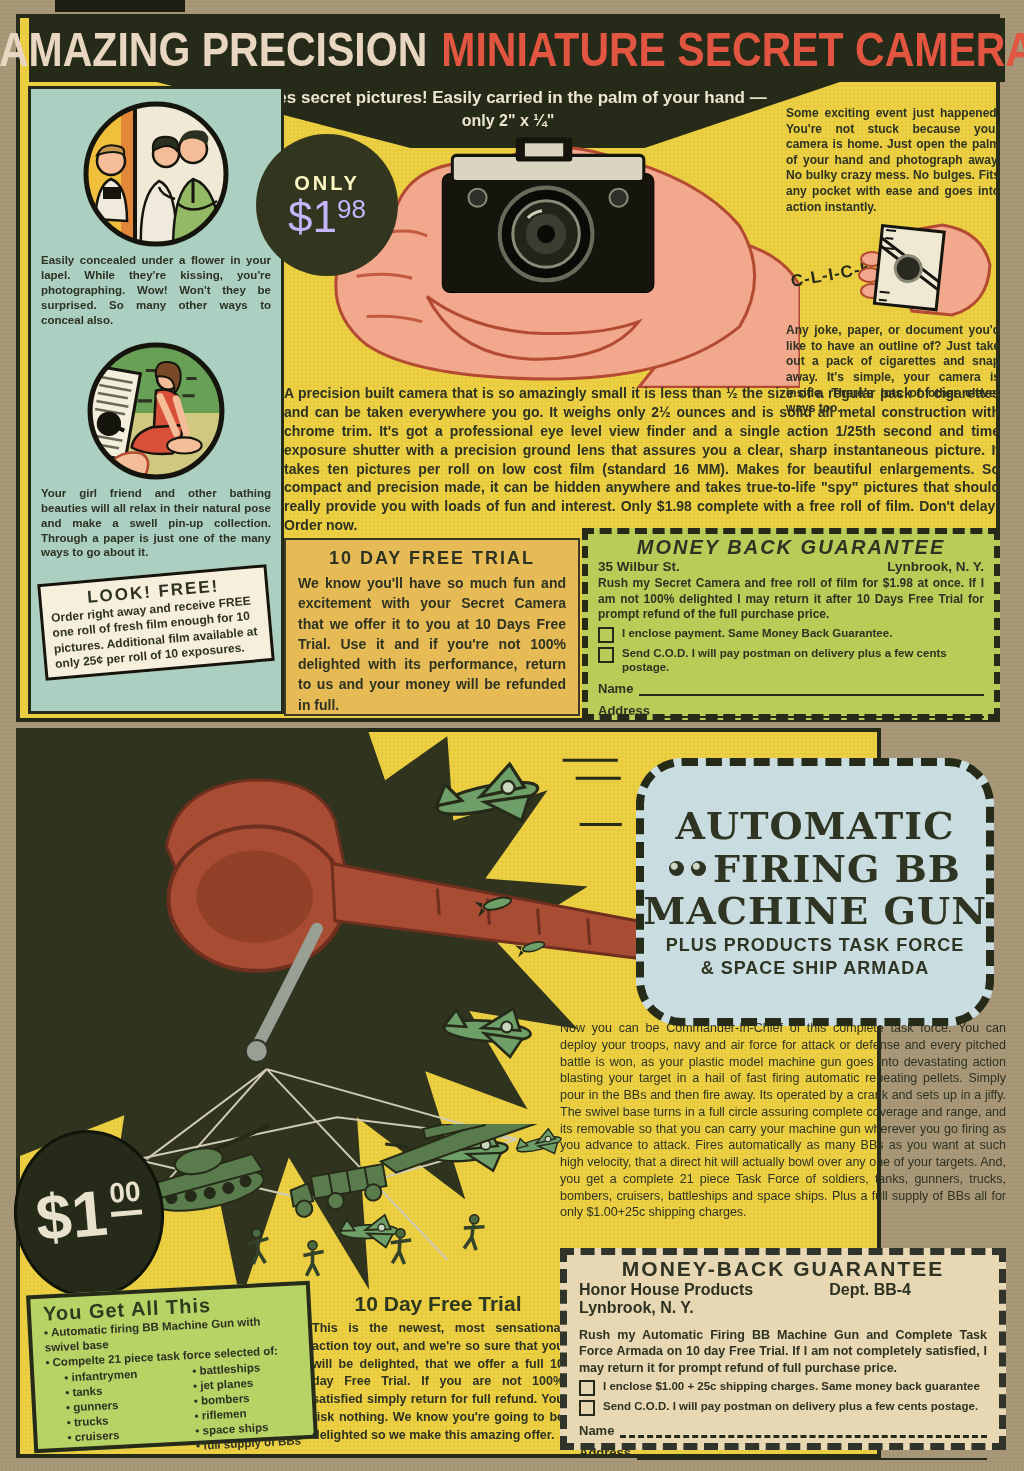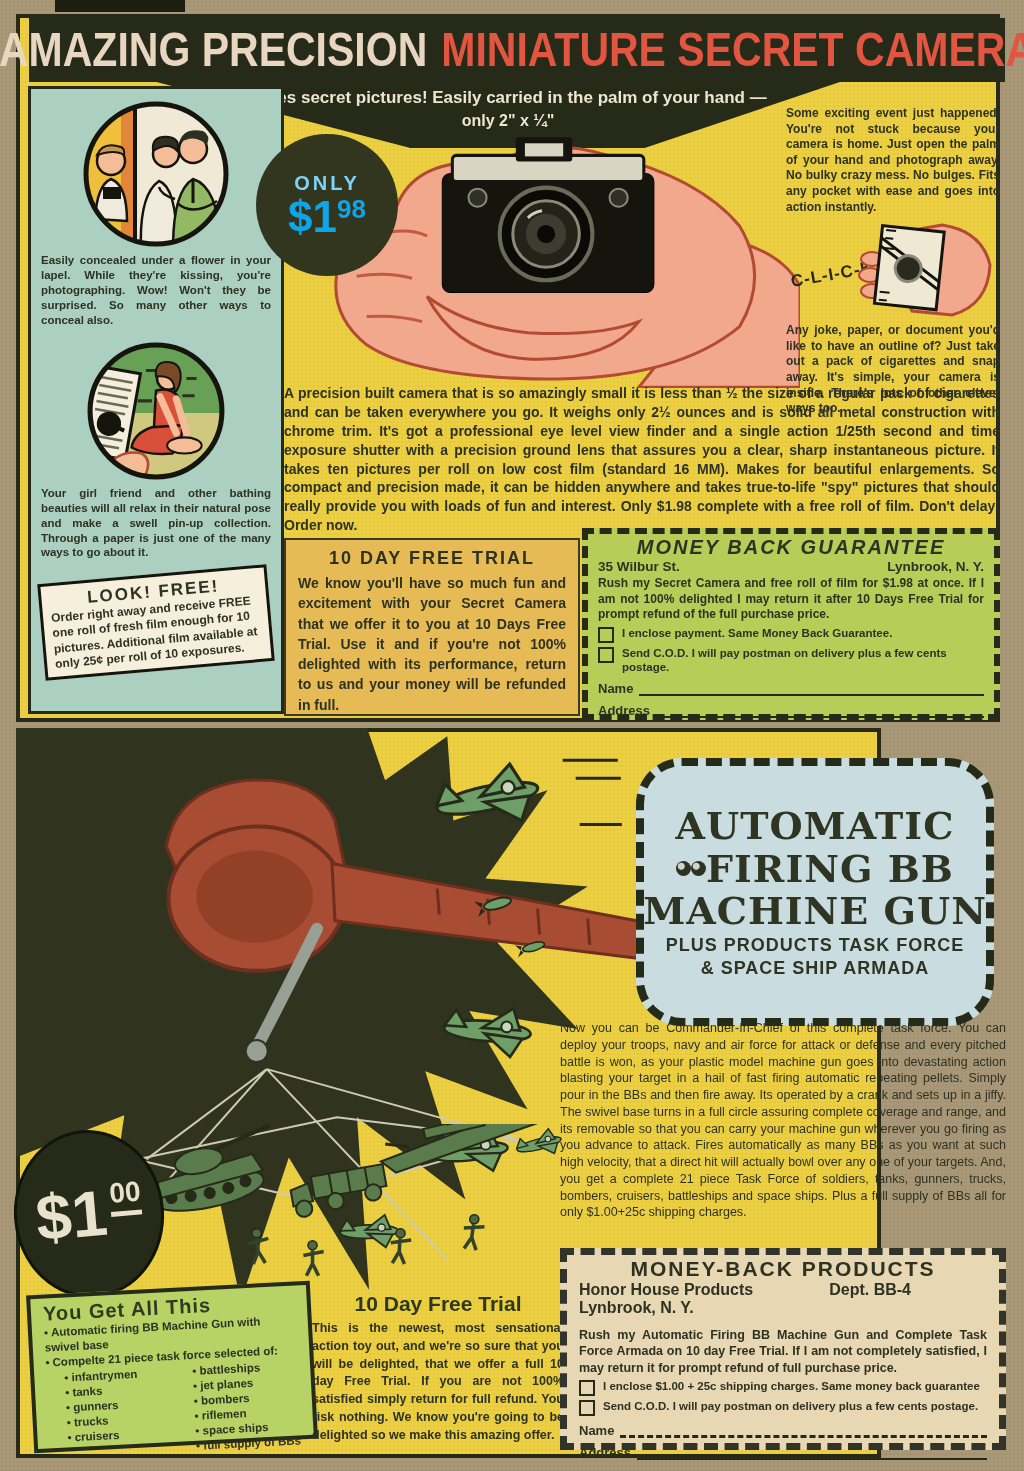--- a/index.html
+++ b/index.html
@@ -24,22 +24,22 @@
   .banner-sub .l1{font-size:17px;margin-top:6px;}
   .banner-sub .l2{font-size:16px;margin-top:4px;}
   .left-panel{left:8px;top:68px;width:256px;height:628px;background:#abcfc1;border:3px solid #262a18;z-index:2;}
   .vig{display:block;margin:10px auto 2px;}
   .cap{font-size:11.5px;font-weight:700;line-height:1.3;padding:2px 10px;text-align:justify;}
   .look-free{margin:12px 10px 0;background:#f6efdc;border:3px solid #15150e;transform:rotate(-5deg);padding:5px 8px;}
   .lf-title{text-align:center;font-size:17px;font-weight:700;letter-spacing:2px;}
   .lf-body{font-size:12px;font-weight:700;line-height:1.28;}
   .price-circle{left:236px;top:116px;width:142px;height:142px;border-radius:50%;background:#33361f;z-index:5;
     display:flex;flex-direction:column;align-items:center;justify-content:center;}
-  .price-circle .only{color:#7dd3fc;font-size:20px;font-weight:700;letter-spacing:3px;}
-  .price-circle .pr{color:#0ea5e9;font-weight:700;font-size:44px;line-height:1;}
+  .price-circle .only{color:#fef9c3;font-size:20px;font-weight:700;letter-spacing:3px;}
+  .price-circle .pr{color:#c4b5fd;font-weight:400;font-size:44px;line-height:1;}
   .price-circle .pr .cents{font-size:26px;vertical-align:14px;}
   .hand-wrap{left:256px;top:66px;width:524px;height:304px;z-index:3;}
   .right-col{left:766px;top:88px;width:214px;z-index:4;}
   .rc-p{font-size:12px;font-weight:700;line-height:1.3;text-align:justify;}
   .main-para{left:264px;top:366px;width:716px;font-size:14px;font-weight:700;line-height:1.35;text-align:justify;z-index:4;}
   .trial1{left:264px;top:520px;width:296px;height:178px;background:#e6bb55;border:2px solid #3a3a28;padding:8px 12px;z-index:4;}
   .trial1 h3{margin:0 0 4px;text-align:center;font-size:18px;letter-spacing:2px;color:#2e3222;}
   .trial1 p{margin:0;font-size:14px;font-weight:700;line-height:1.45;text-align:justify;}
   .coupon1{left:562px;top:510px;width:418px;height:192px;background:#b7cd58;border:6px dashed #262a18;padding:2px 10px;z-index:4;}
   .c-head{text-align:center;font-size:20px;font-weight:700;letter-spacing:2px;margin:0;font-style:italic;}
@@ -52,21 +52,21 @@
   .cbx{width:12px;height:12px;border:2px solid #262a18;flex:none;margin-top:0;}
   .frow{display:flex;align-items:flex-end;gap:6px;margin-top:7px;font-weight:700;font-size:13px;}
   .fline{flex:1;border-bottom:2px solid #262a18;height:12px;}
   .fline.dashed{border-bottom:3px dashed #262a18;}
 
   
   .burst-wrap{left:-4px;top:-4px;width:662px;height:586px;z-index:1;}
   .title-panel{left:616px;top:26px;width:358px;height:268px;background:#c9dde1;border:8px dashed #262a18;border-radius:46px;z-index:2;
     display:flex;flex-direction:column;align-items:center;justify-content:center;}
   .bb-title{font-family:"DejaVu Serif",serif;font-weight:700;font-size:38px;line-height:1.12;color:#2f3522;letter-spacing:1px;white-space:nowrap;}
-  .bb-title-row{display:flex;align-items:center;}
+  .bb-title-row{display:flex;align-items:center;gap:7px;}
   .bb-dot{width:15px;height:15px;border-radius:50%;flex:none;
     background:radial-gradient(circle at 35% 35%,#cfd6c8 0 3px,#2e3222 4px);}
   .bb-subtitle{font-size:18px;font-weight:700;letter-spacing:1px;color:#2f3522;margin-top:2px;white-space:nowrap;}
   .bb-body{left:540px;top:288px;width:446px;font-size:12.5px;font-weight:400;line-height:1.34;text-align:justify;z-index:2;}
   .price-oval{left:-6px;top:398px;width:150px;height:168px;background:#262a18;border-radius:50%;transform:rotate(-5deg);z-index:3;
     display:flex;align-items:center;justify-content:center;border:3px solid #111409;}
   .price-oval .dollar{color:#e8e2cc;font-size:64px;font-weight:700;line-height:1;}
   .price-oval .cents{color:#e8e2cc;font-size:28px;font-weight:700;border-bottom:5px solid #e8e2cc;margin:-30px 0 0 4px;padding-bottom:2px;}
   .vehicles-wrap{left:118px;top:392px;width:436px;height:178px;z-index:2;}
   .you-get{left:10px;top:556px;width:284px;height:158px;transform:rotate(-3deg);background:#b7d366;border:4px solid #262a18;padding:4px 12px;z-index:4;}
@@ -363,21 +363,21 @@
         </ul>
       </div>
     </div>
 
     <div class="abs trial2">
       <h3>10 Day Free Trial</h3>
       <p>This is the newest, most sensational action toy out, and we're so sure that you will be delighted, that we offer a full 10 day Free Trial. If you are not 100% satisfied simply return for full refund. You risk nothing. We know you're going to be delighted so we make this amazing offer.</p>
     </div>
 
     <div class="abs coupon2">
-      <div class="c2-head">MONEY-BACK PRODUCTS</div>
+      <div class="c2-head">MONEY-BACK GUARANTEE</div>
       <div class="c-row">
         <span class="c2-company">Honor House Products</span>
         <span class="c2-company">Dept. BB-4</span>
         <span></span>
       </div>
       <div class="c-row">
           <span class="c2-company">Lynbrook, N. Y.</span>
           <span></span>
         </div>
       <div class="c2-body">Rush my Automatic Firing BB Machine Gun and Complete Task Force Armada on 10 day Free Trial. If I am not completely satisfied, I may return it for prompt refund of full purchase price.</div>

